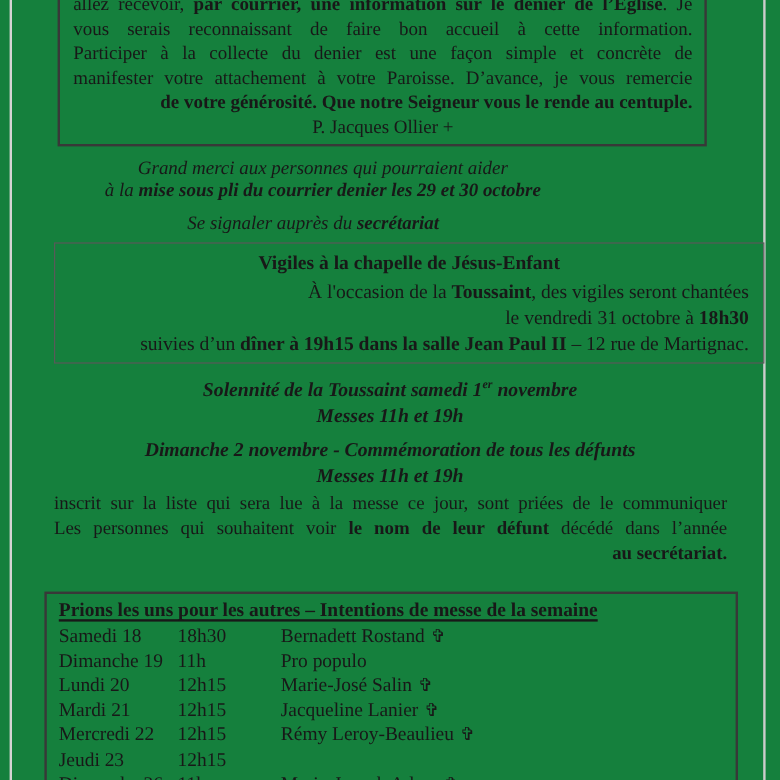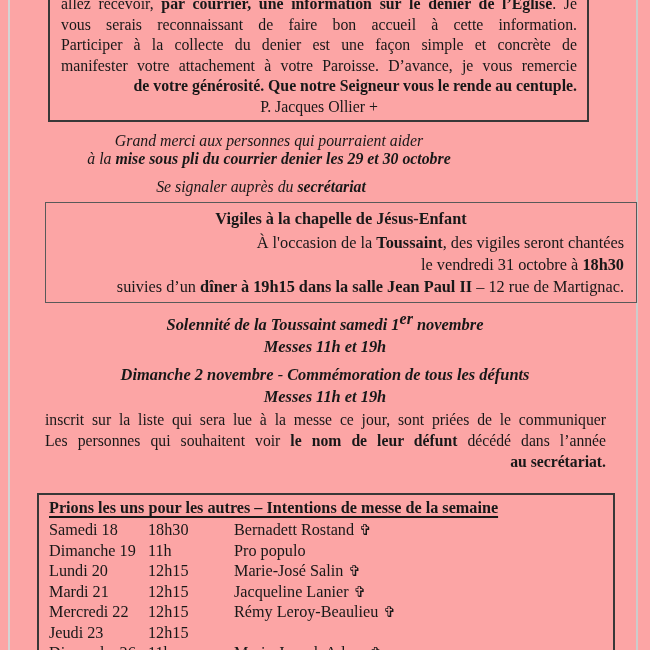--- a/index.html
+++ b/index.html
@@ -1,19 +1,19 @@
 <!DOCTYPE html>
 <html><head>
 <meta charset="utf-8">
 <style>
   html, body { margin: 0; padding: 0; background: #ffffff; }
   .page {
     position: relative;
     width: 650px; height: 650px;
-    background: #fca5a5;
+    background: #15803d;
     overflow: hidden;
     color: #181818;
     font-family: "Liberation Serif", "DejaVu Serif", "DejaVu Sans", serif;
   }
   .page-edge { position: absolute; top: 0; height: 650px; }
   .page-edge.left  { left: 8px;  width: 2px; background: #d4d4d4; }
   .page-edge.right { left: 636px; width: 2px; background: #cccccc; }
 
   
   .letter-box {
@@ -53,21 +53,21 @@
   .vigils-title { text-align: center; font-weight: bold; }
   .vigils-lines { margin-top: 2px; text-align: right; }
 
   
   .toussaint {
     position: absolute; left: 0; top: 314px; width: 650px;
     text-align: center; font-weight: bold; font-style: italic;
     font-size: 16.4px; line-height: 22px;
   }
   .toussaint .block2 { margin-top: 6px; }
-  sup.ord { font-size: 16px; vertical-align: super; line-height: 0; }
+  sup.ord { font-size: 10px; vertical-align: super; line-height: 0; }
 
   
   .defunts {
     position: absolute; left: 45px; top: 409px; width: 561px;
     font-size: 15.7px; line-height: 21px;
   }
 
   
   .intentions-box {
     position: absolute; left: 37px; top: 493px; width: 578px; height: 200px;

